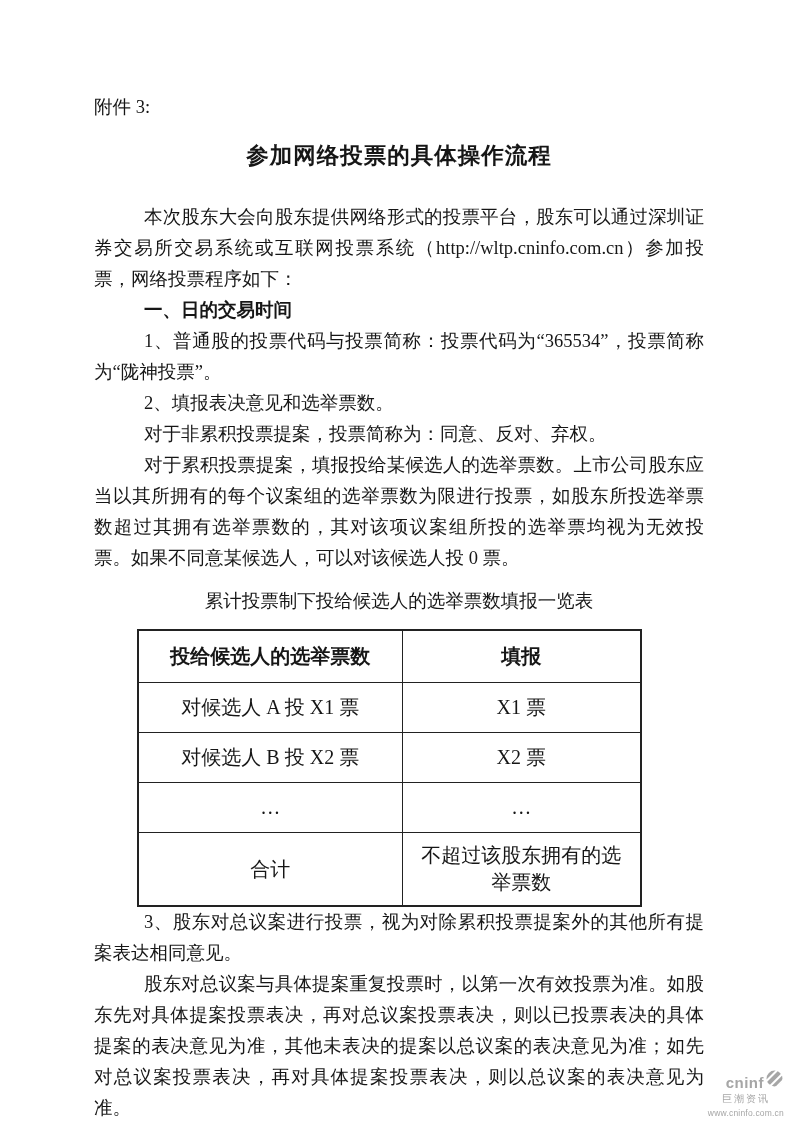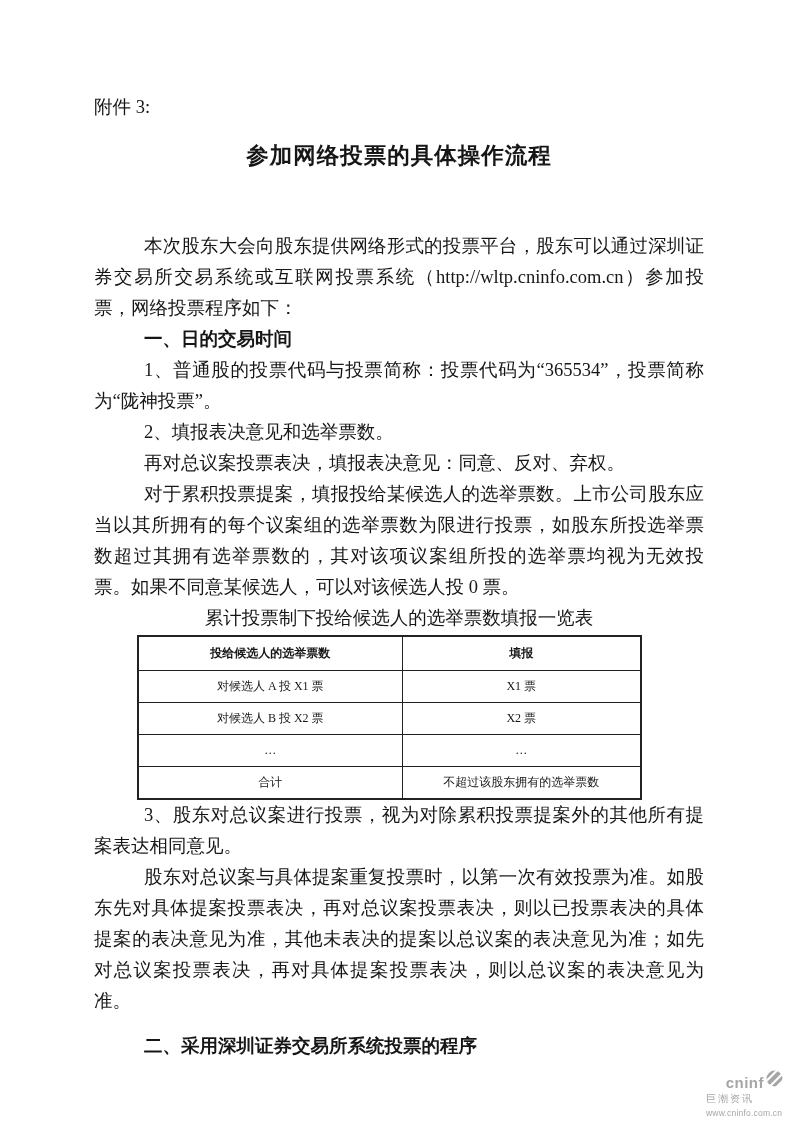--- a/index.html
+++ b/index.html
@@ -31,61 +31,61 @@
     margin-top: 16px;
     letter-spacing: 1px;
   }
   .para {
     font-size: 18.5px;
     line-height: 31px;
     text-align: justify;
     text-indent: 50px;
     margin: 0;
   }
-  .para.first { margin-top: 58px; }
+  .para.first { margin-top: 29px; }
   .heading {
     font-size: 18.5px;
     font-weight: 700;
     line-height: 31px;
     text-indent: 50px;
     margin: 0;
   }
   .table-caption {
     font-size: 18.5px;
     line-height: 31px;
     text-align: center;
-    margin: 0;
+    margin: 12px;
   }
   table.vote-table {
     border-collapse: collapse;
     margin-left: 43px;
     width: 503px;
     table-layout: fixed;
     border: 2px solid #222222;
     margin-top: 1px;
   }
   table.vote-table th, table.vote-table td {
     border: 1px solid #222222;
     text-align: center;
     vertical-align: middle;
-    font-size: 12px;
-    padding: 0;
+    font-size: 20px;
+    padding: 9px;
   }
   table.vote-table th { height: 33px; font-weight: 700; }
   table.vote-table td { height: 31px; font-weight: 400; }
   col.c1 { width: 264px; }
   col.c2 { width: 239px; }
   .after-table { margin-top: 0; }
   .sec2-heading { margin-top: 14px; }
   .logo {
     position: absolute;
     top: 1072px;
     right: 9px;
     width: 78px;
-    text-align: left;
+    text-align: right;
     font-family: "Liberation Sans", "DejaVu Sans", sans-serif;
     line-height: normal;
   }
   .logo-row {
     display: flex;
     align-items: center;
     justify-content: flex-end;
     height: 20px;
   }
   .logo-brand {
@@ -118,21 +118,21 @@
 
     <div class="attachment">附件 3:</div>
 
     <h1 class="doc-title">参加网络投票的具体操作流程</h1>
 
     <p class="para first">本次股东大会向股东提供网络形式的投票平台，股东可以通过深圳证券交易所交易系统或互联网投票系统（http://wltp.cninfo.com.cn）参加投票，网络投票程序如下：</p>
 
     <p class="heading">一、日的交易时间</p>
     <p class="para">1、普通股的投票代码与投票简称：投票代码为“365534”，投票简称为“陇神投票”。</p>
     <p class="para">2、填报表决意见和选举票数。</p>
-    <p class="para">再对总议案投票表决，填报表决意见：同意、反对、弃权。</p>
+    <p class="para">对于非累积投票提案，投票简称为：同意、反对、弃权。</p>
     <p class="para">对于累积投票提案，填报投给某候选人的选举票数。上市公司股东应当以其所拥有的每个议案组的选举票数为限进行投票，如股东所投选举票数超过其拥有选举票数的，其对该项议案组所投的选举票均视为无效投票。如果不同意某候选人，可以对该候选人投 0 票。</p>
 
     <p class="table-caption">累计投票制下投给候选人的选举票数填报一览表</p>
 
     <table class="vote-table">
       <colgroup>
           <col class="c1">
           <col class="c2">
         </colgroup>
       <tbody>

